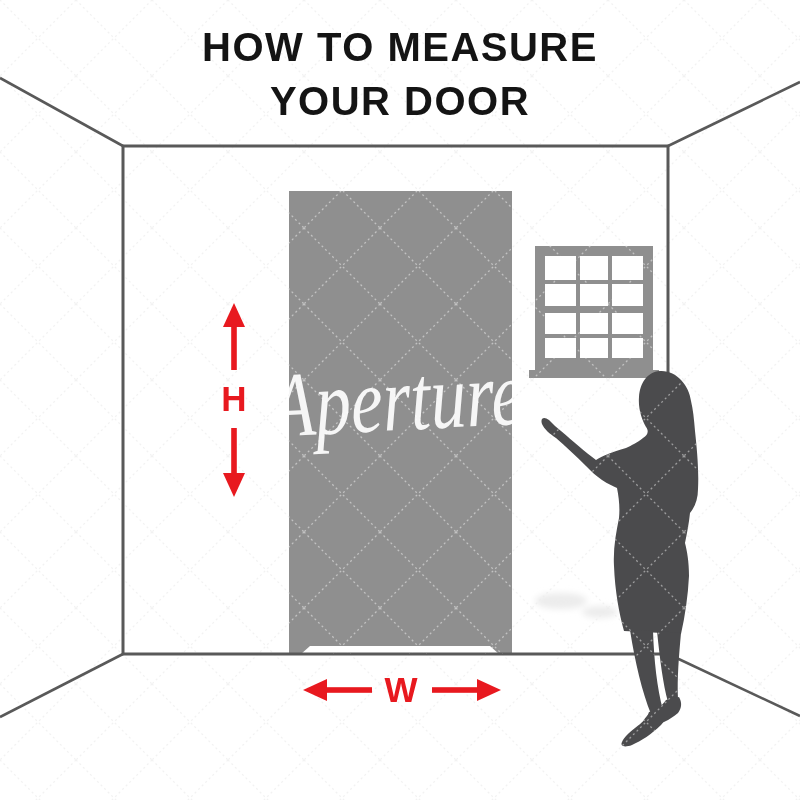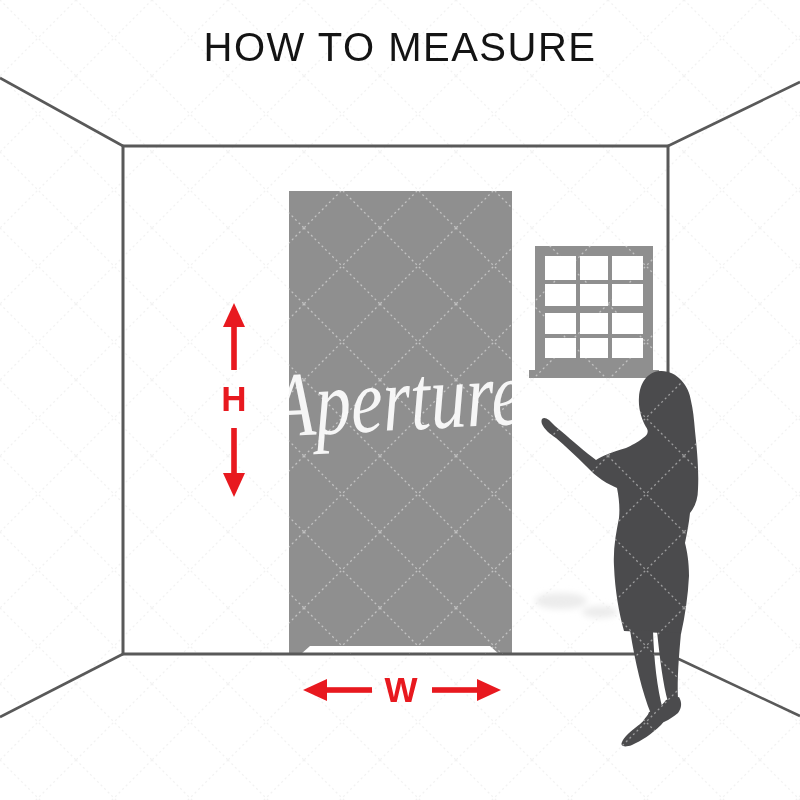--- a/index.html
+++ b/index.html
@@ -10,21 +10,21 @@
     background: #ffffff;
     overflow: hidden;
     font-family: "Liberation Sans", "DejaVu Sans", sans-serif;
   }
   .title {
     position: absolute;
     top: 20px;
     left: 0;
     width: 100%;
     text-align: center;
-    font-weight: normal;
+    font-weight: bold;
     font-size: 40px;
     line-height: 54px;
     letter-spacing: 1.5px;
     color: #141414;
     z-index: 3;
   }
   svg.scene { position: absolute; left: 0; top: 0; }
   .gray   { fill: #8f8f8f; }
   .sil    { fill: #4b4b4d; }
   .redtxt {
@@ -40,20 +40,21 @@
     fill: rgba(255,255,255,0.92);
   }
 </style>
 </head>
 <body>
 
 <div class="stage">
 
   <div class="title">
     <div>HOW TO MEASURE</div>
+    <div>YOUR DOOR</div>
   </div>
 
   <svg class="scene" width="800" height="800" viewBox="0 0 800 800">
 
     <defs>
       <pattern id="patB" width="76" height="76" patternUnits="userSpaceOnUse">
         <path d="M0,0 L76,76 M76,0 L0,76" stroke="rgba(0,0,0,0.05)" stroke-width="1.2" stroke-dasharray="2 3" fill="none"></path>
       </pattern>
       <pattern id="patW" width="76" height="76" patternUnits="userSpaceOnUse">
         <path d="M0,0 L76,76 M76,0 L0,76" stroke="rgba(255,255,255,0.45)" stroke-width="1.3" stroke-dasharray="2 3" fill="none"></path>

